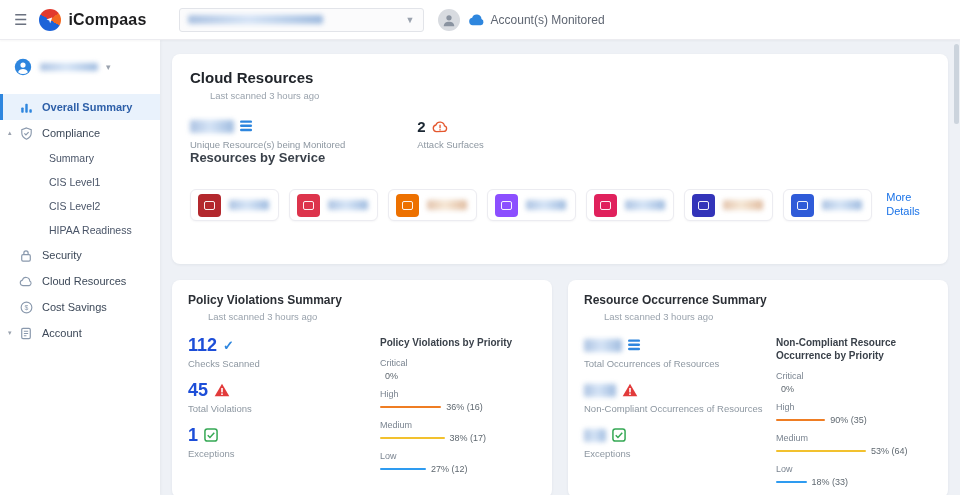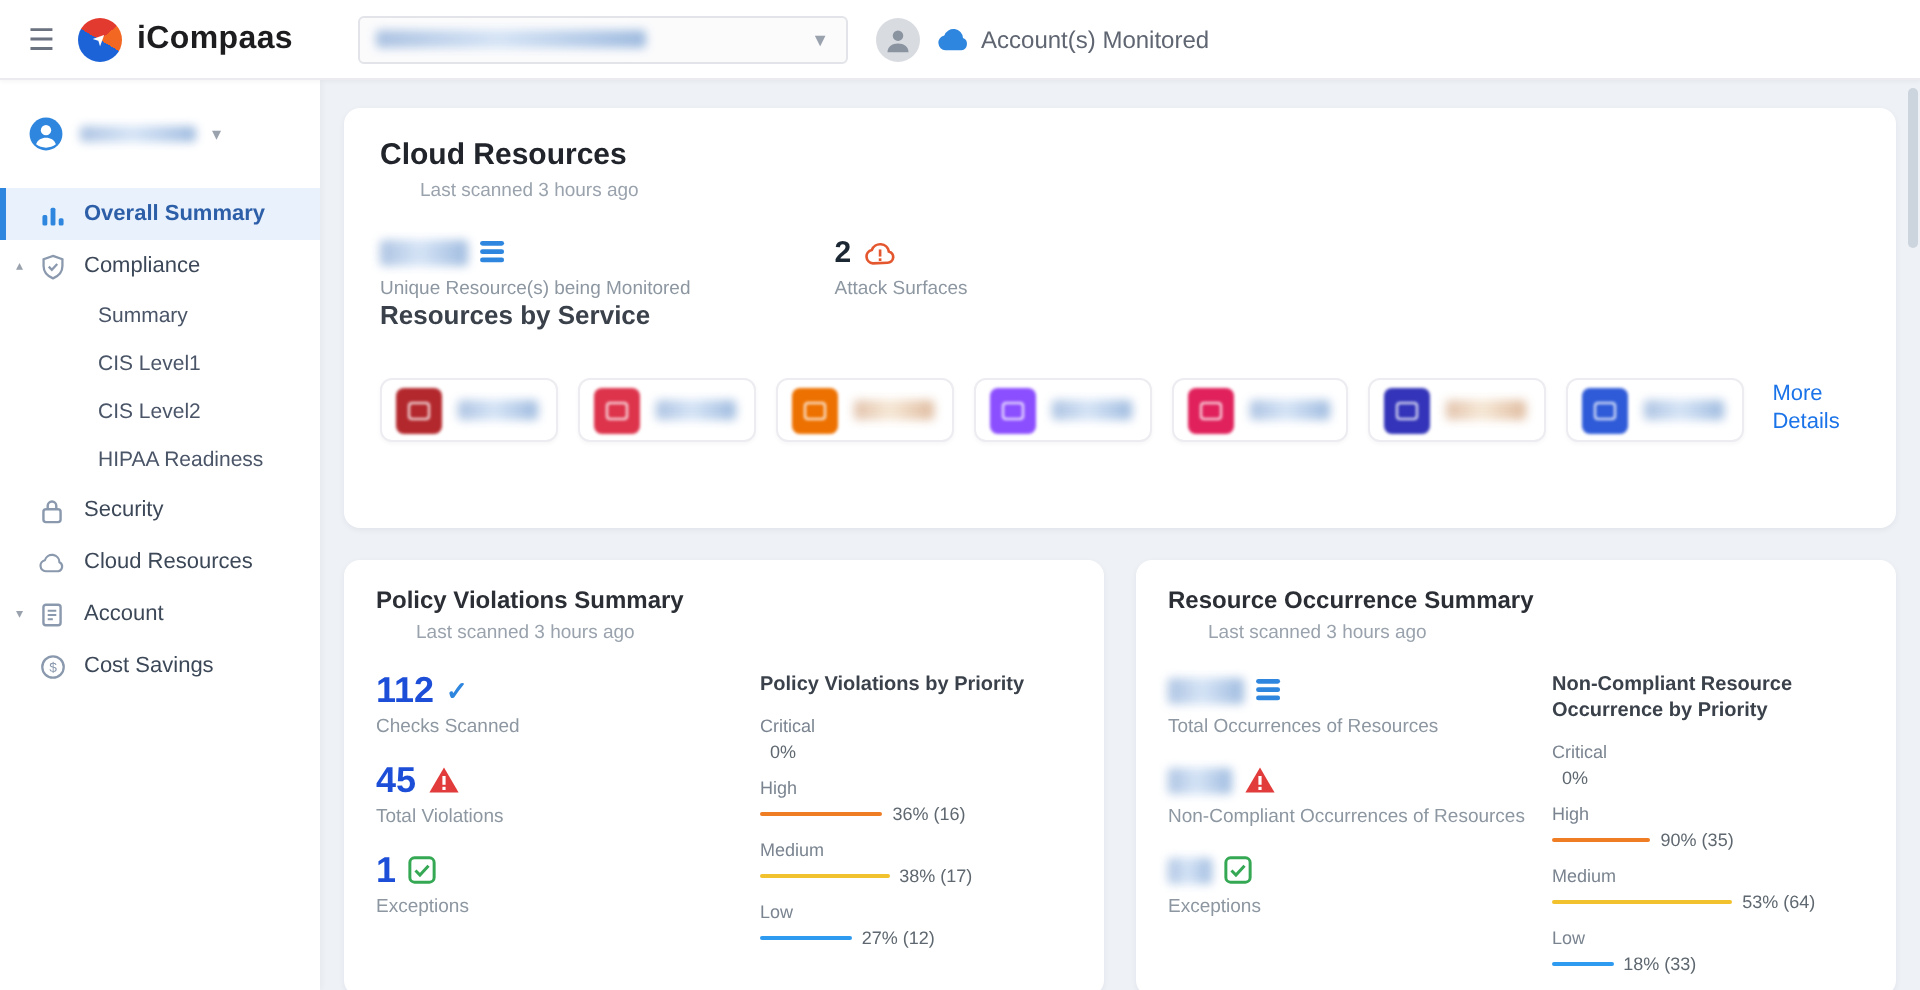--- a/index.html
+++ b/index.html
@@ -166,37 +166,37 @@
       </div>
       <div class="mi">
         <span class="ic">
           <svg width="14" height="11" viewBox="0 0 18 13">
               <path d="M5 11.8a3.6 3.6 0 0 1-.6-7.1A4.8 4.8 0 0 1 13.8 6a3.1 3.1 0 0 1-.7 5.8z" fill="none" stroke="#8a99ad" stroke-width="1.4"></path>
             </svg>
         </span>
         <span>Cloud Resources</span>
       </div>
       <div class="mi">
+        <span class="ic">
+          <svg width="13" height="13" viewBox="0 0 16 16">
+              <circle cx="8" cy="8" r="6.6" fill="none" stroke="#8a99ad" stroke-width="1.4"></circle>
+              <text x="8" y="11" font-size="8.5" text-anchor="middle" fill="#8a99ad" font-family="Liberation Sans, sans-serif">$</text>
+            </svg>
+        </span>
+        <span>Cost Savings</span>
+      </div>
+      <div class="mi">
         <span class="caret">▾</span>
         <span class="ic">
           <svg width="12" height="13" viewBox="0 0 14 15">
               <rect x="2" y="1.5" width="10" height="12" rx="1.5" fill="none" stroke="#8a99ad" stroke-width="1.4"></rect>
               <path d="M4.5 5h5M4.5 7.5h5M4.5 10h3" stroke="#8a99ad" stroke-width="1.2"></path>
             </svg>
         </span>
         <span>Account</span>
-      </div>
-      <div class="mi">
-        <span class="ic">
-          <svg width="13" height="13" viewBox="0 0 16 16">
-              <circle cx="8" cy="8" r="6.6" fill="none" stroke="#8a99ad" stroke-width="1.4"></circle>
-              <text x="8" y="11" font-size="8.5" text-anchor="middle" fill="#8a99ad" font-family="Liberation Sans, sans-serif">$</text>
-            </svg>
-        </span>
-        <span>Cost Savings</span>
       </div>
     </div>
   </div>
 
   <div class="main">
 
     <div class="card card-cloud">
       <div class="card-title-lg">Cloud Resources</div>
       <div class="card-sub">Last scanned 3 hours ago</div>
       <div class="stats-row">

